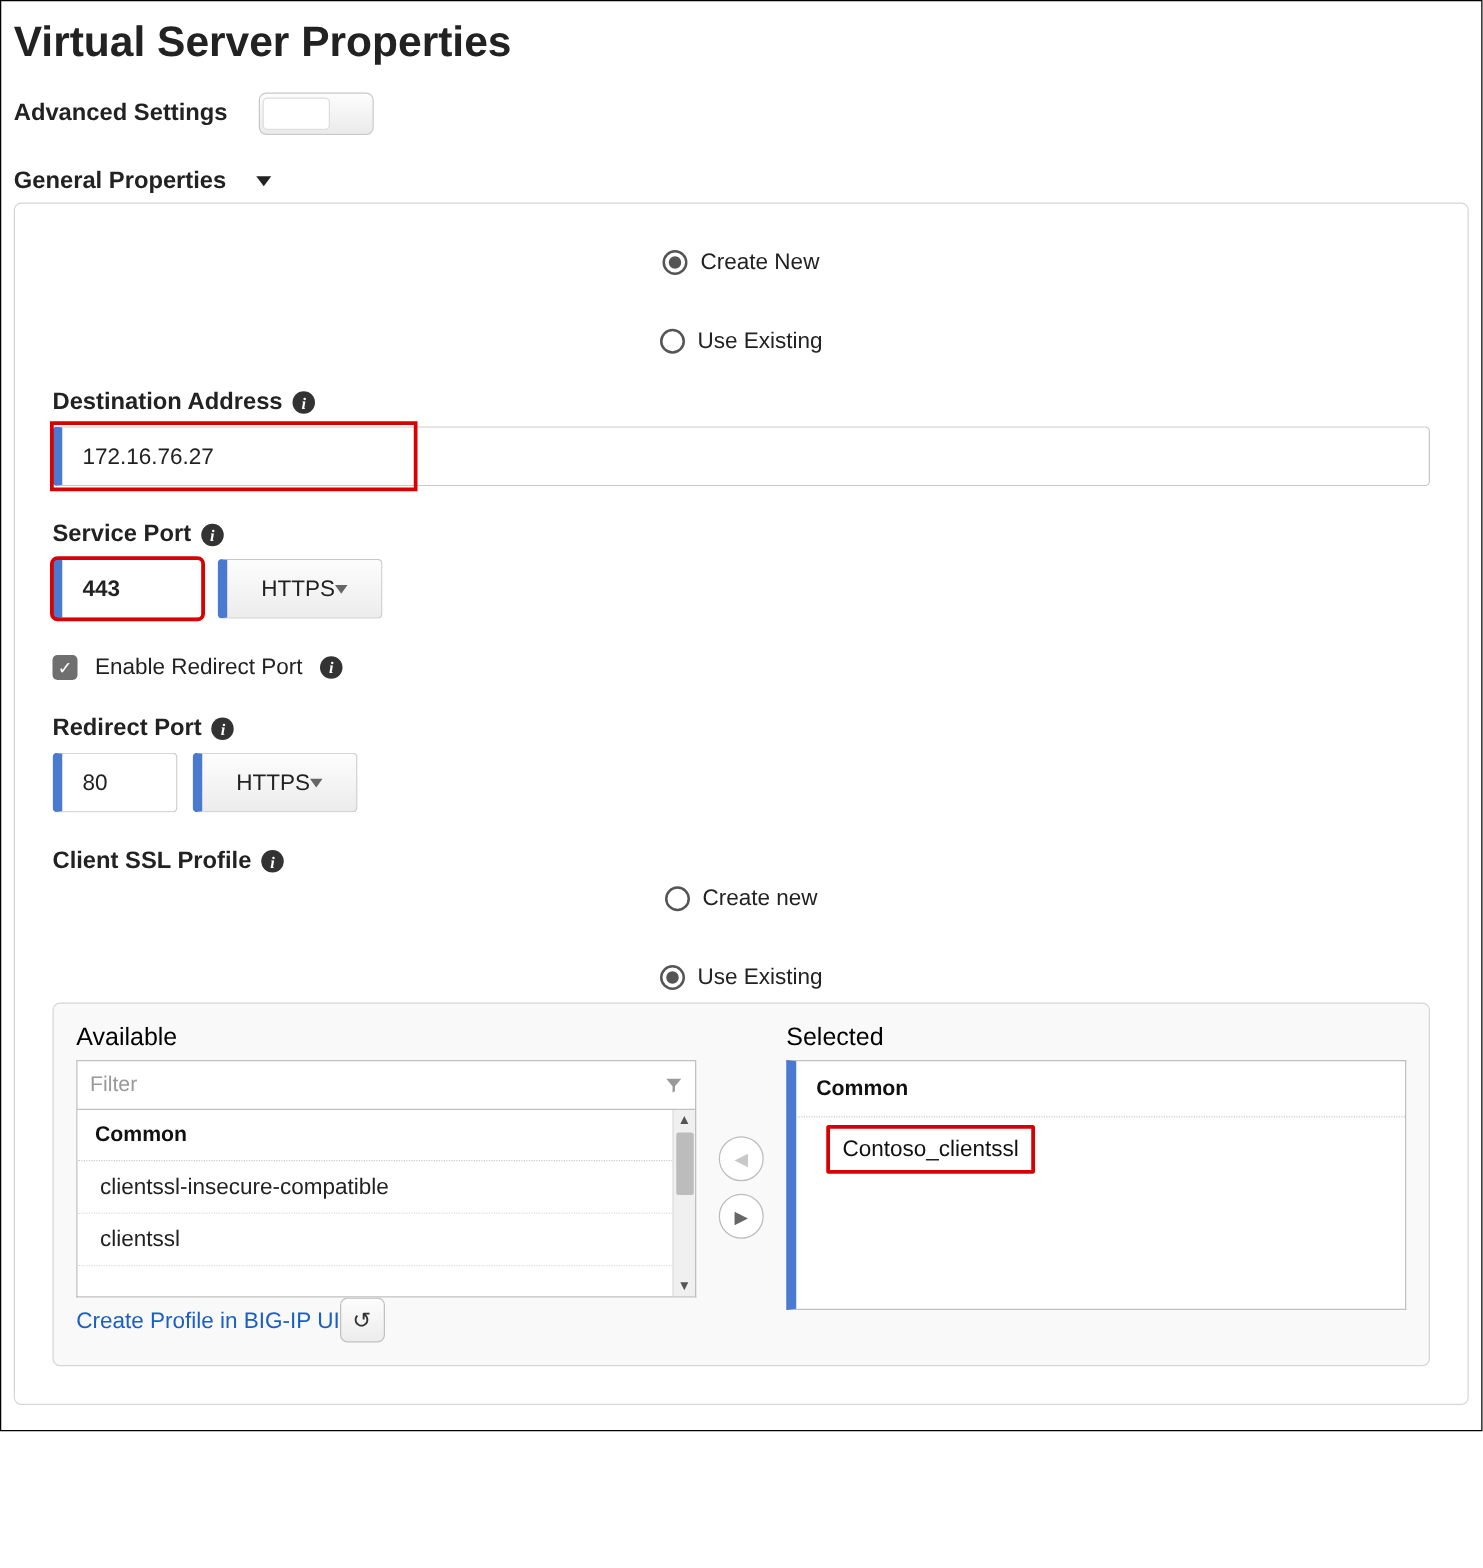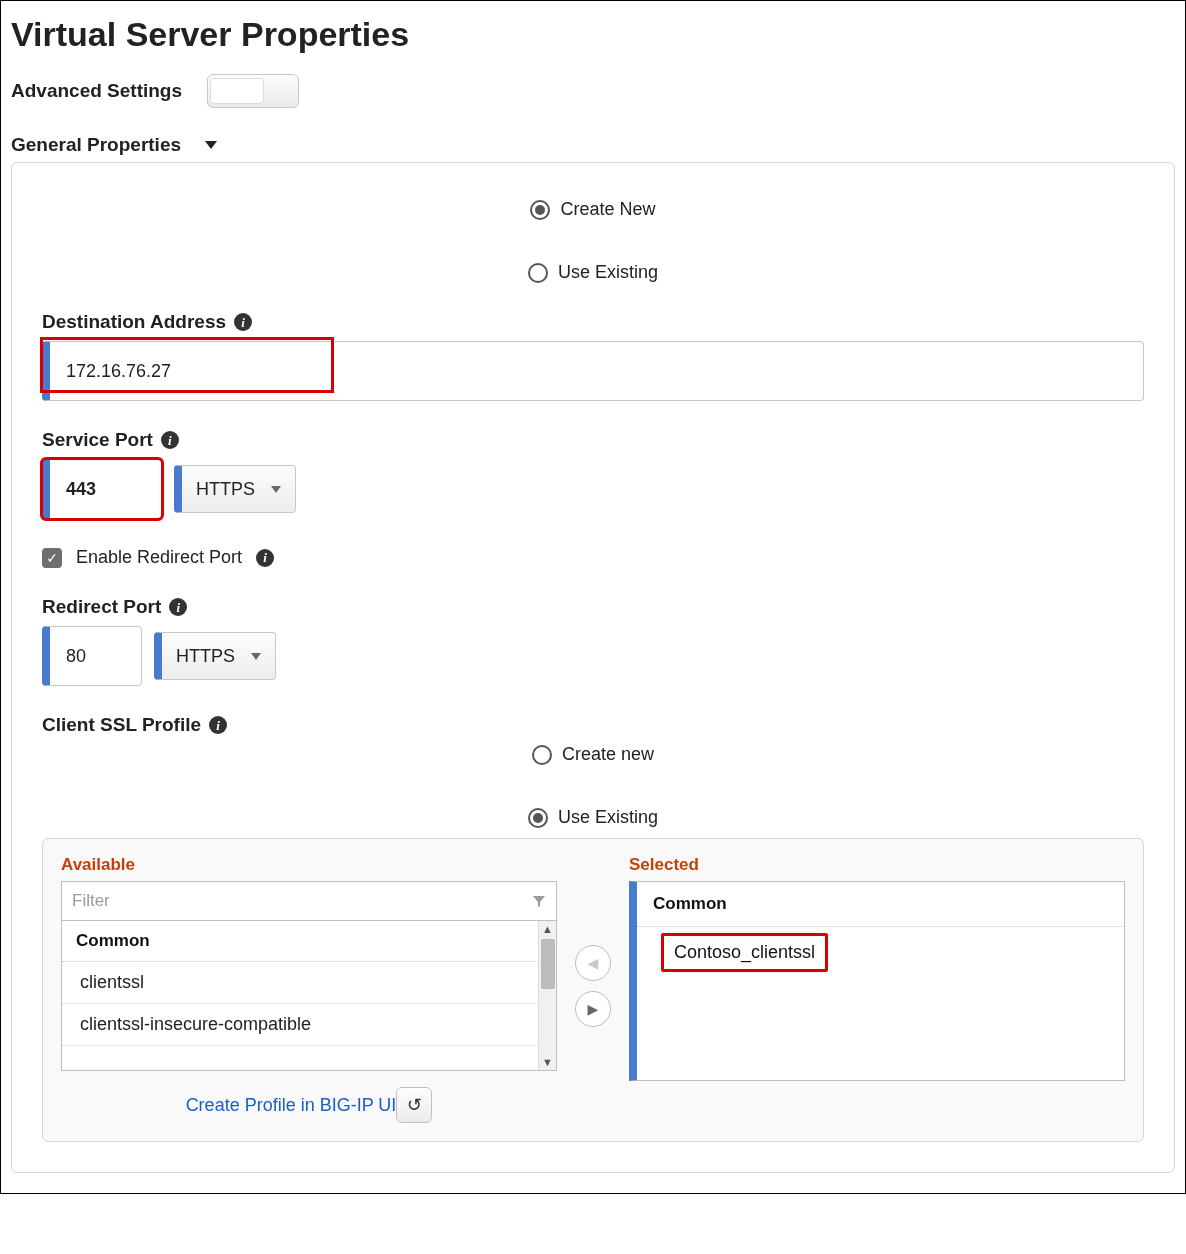--- a/index.html
+++ b/index.html
@@ -118,37 +118,37 @@
     width: 10px; height: 10px;
     border-radius: 50%;
     background: #555;
   }
   .input-row { display: flex; align-items: center; gap: 12px; }
   .blue-input {
     border: 1px solid #c8c8c8;
     border-left: 8px solid #4a7ad0;
     border-radius: 4px;
     background: #fff;
-    height: 60px;
+    height: 48px;
     padding: 0 16px;
     font-size: 18px;
     color: #222;
   }
   .blue-input.wide { width: 100%; flex: 1; }
   .blue-input.small { width: 120px; }
   .select-box {
     border: 1px solid #c8c8c8;
     border-left: 8px solid #4a7ad0;
     border-radius: 4px;
     background: linear-gradient(#fdfdfd,#ececec);
     height: 48px;
-    width: 122px;
-    display: inline-flex;
-    align-items: center;
-    justify-content: space-between;
+    width: 132px;
+    display: inline-flex;
+    align-items: center;
+    justify-content: center;
     padding: 0 14px;
     font-size: 18px;
     color: #222;
     cursor: pointer;
   }
   .chev {
     border-left: 5px solid transparent;
     border-right: 5px solid transparent;
     border-top: 7px solid #666;
     display: inline-block;
@@ -174,23 +174,23 @@
     border: 1px solid #d6d6d6;
     border-radius: 6px;
     background: #f9f9f9;
     padding: 16px 18px 18px 18px;
     display: flex;
     gap: 18px;
     align-items: flex-start;
   }
   .col { flex: 1; display: flex; flex-direction: column; }
   .col-head {
-    color: #c2410c;
-    font-weight: 700;
-    font-size: 17px;
+    color: #000000;
+    font-weight: 400;
+    font-size: 20px;
     margin-bottom: 6px;
   }
   .filter-box {
     display:flex; align-items:center; justify-content:space-between;
     border: 1px solid #c0c0c0;
     background:#fff;
     height:40px;
     padding:0 10px;
     color:#9a9a9a;
     font-size:17px;
@@ -244,22 +244,21 @@
     background:#fff;
     min-height:200px;
   }
   .sel-listbox .hdr {
     font-weight:700;
     padding:12px 16px;
     border-bottom:1px dotted #ccc;
   }
   .sel-item-wrap { padding:6px 24px; }
   .link-row {
-    display:flex; align-items:center; justify-content:center;
-    margin-top:16px;
+    display:flex; align-items:center; justify-content:flex-start;
   }
   .link {
     color:#1a5fc7; font-size:18px; cursor:pointer;
   }
   .refresh-btn {
     width:36px; height:36px; border:1px solid #c0c0c0; border-radius:6px;
     background:linear-gradient(#fdfdfd,#ececec);
     display:inline-flex; align-items:center; justify-content:center;
     cursor:pointer;
   }
@@ -377,22 +376,22 @@
       <div class="filter-box">
         <span>Filter</span>
         <span class="funnel">
           <svg width="14" height="14" viewBox="0 0 14 14">
               <path d="M1 2 L13 2 L8 8 L8 12 L6 13 L6 8 Z" fill="#9a9a9a"></path>
             </svg>
         </span>
       </div>
       <div class="listbox">
         <div class="hdr">Common</div>
+        <div class="item">clientssl-insecure-compatible</div>
         <div class="item">clientssl</div>
-        <div class="item">clientssl-insecure-compatible</div>
         <div class="scrollbar">
           <div style="display:flex;flex-direction:column;align-items:center;">
             <span class="scroll-arrow">▲</span>
             <div class="scroll-thumb"></div>
           </div>
           <span class="scroll-arrow">▼</span>
         </div>
       </div>
       <div class="link-row">
         <span class="link">Create Profile in BIG-IP UI</span>

